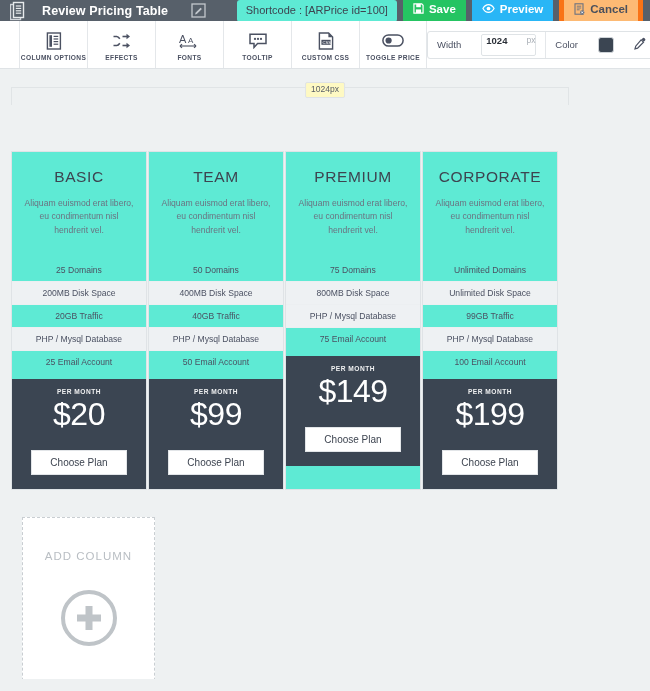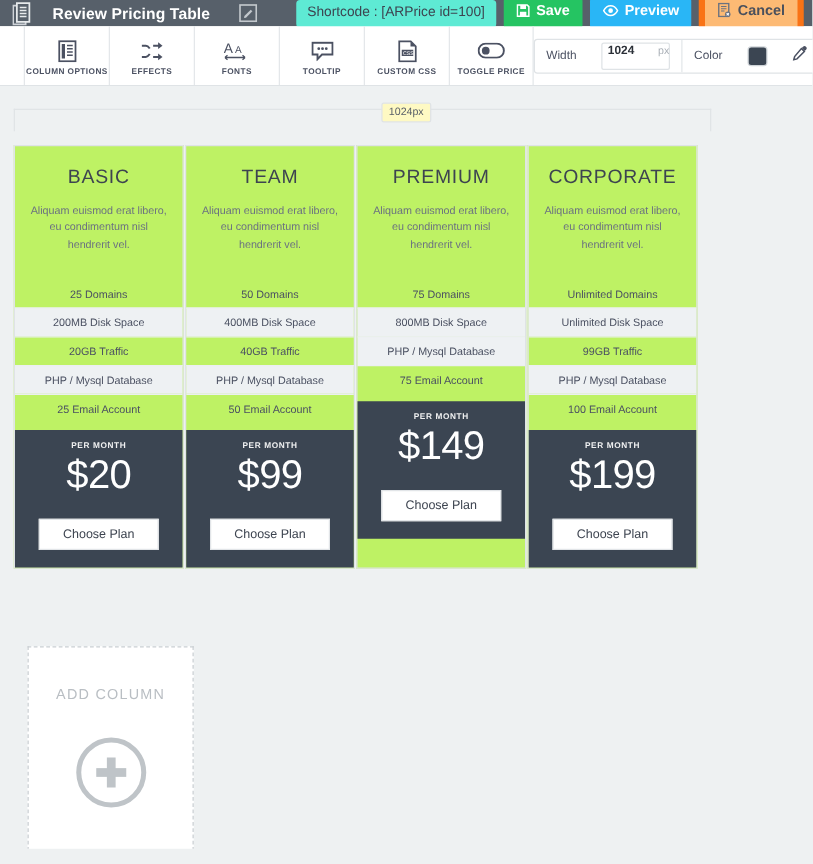--- a/index.html
+++ b/index.html
@@ -166,24 +166,25 @@
   }
 
   .cols {
     position: absolute;
     left: 11px; top: 47px;
     display: flex;
     gap: 1px;
   }
   .col {
     width: 136px;
-    background: #bef264;
+    background: #5eead4;
     border: 1px solid #dfe3e6;
     display: flex;
     flex-direction: column;
+    margin-top: 35px;
   }
   .col-title {
     text-align: center;
     font-size: 15.5px;
     color: #3d4450;
     letter-spacing: .6px;
     padding: 16px 4px 11px;
     white-space: nowrap;
   }
   .col-desc {

